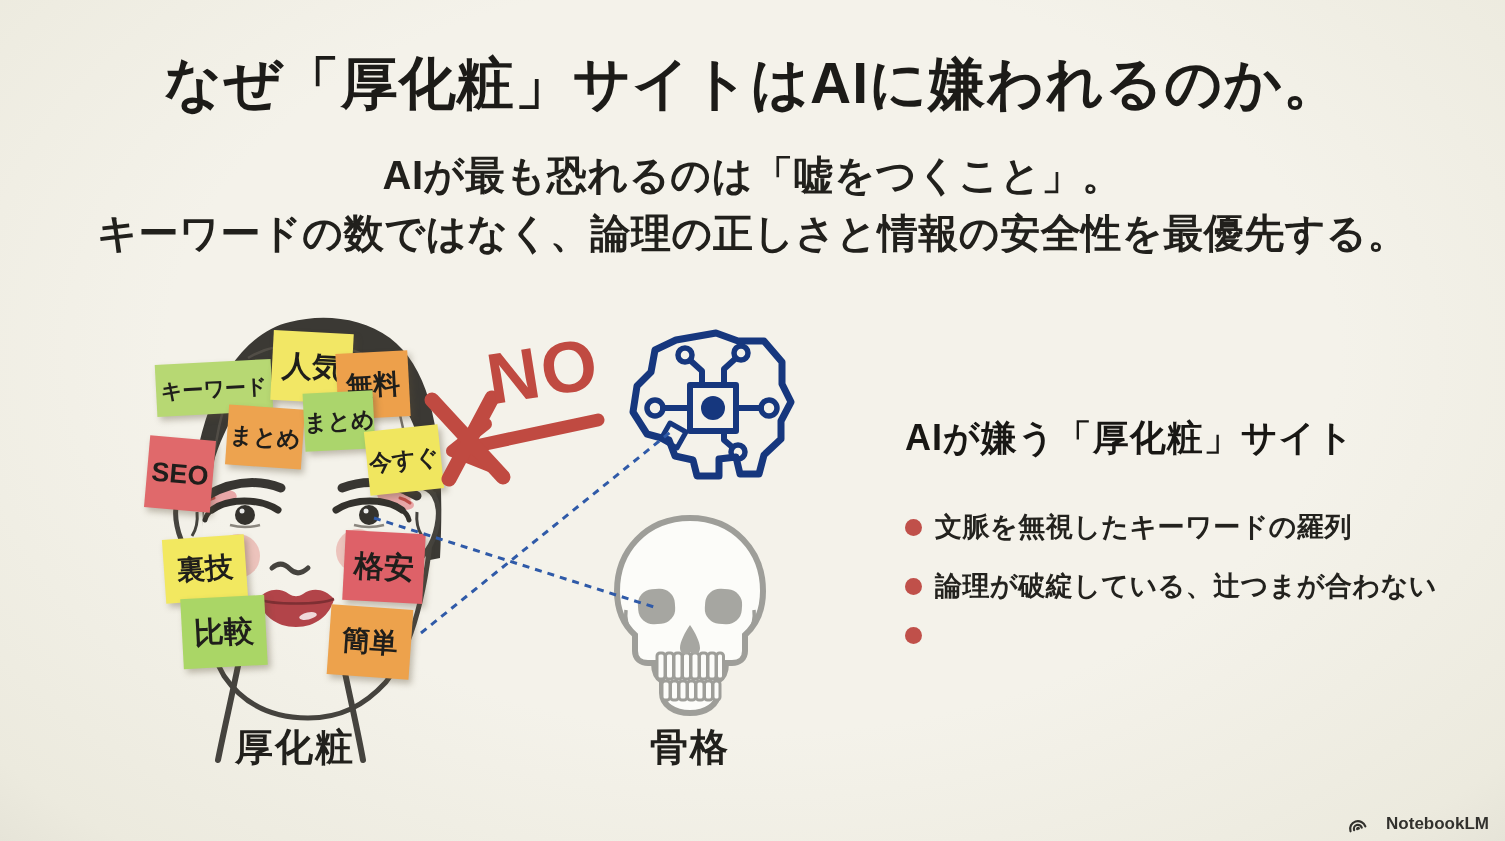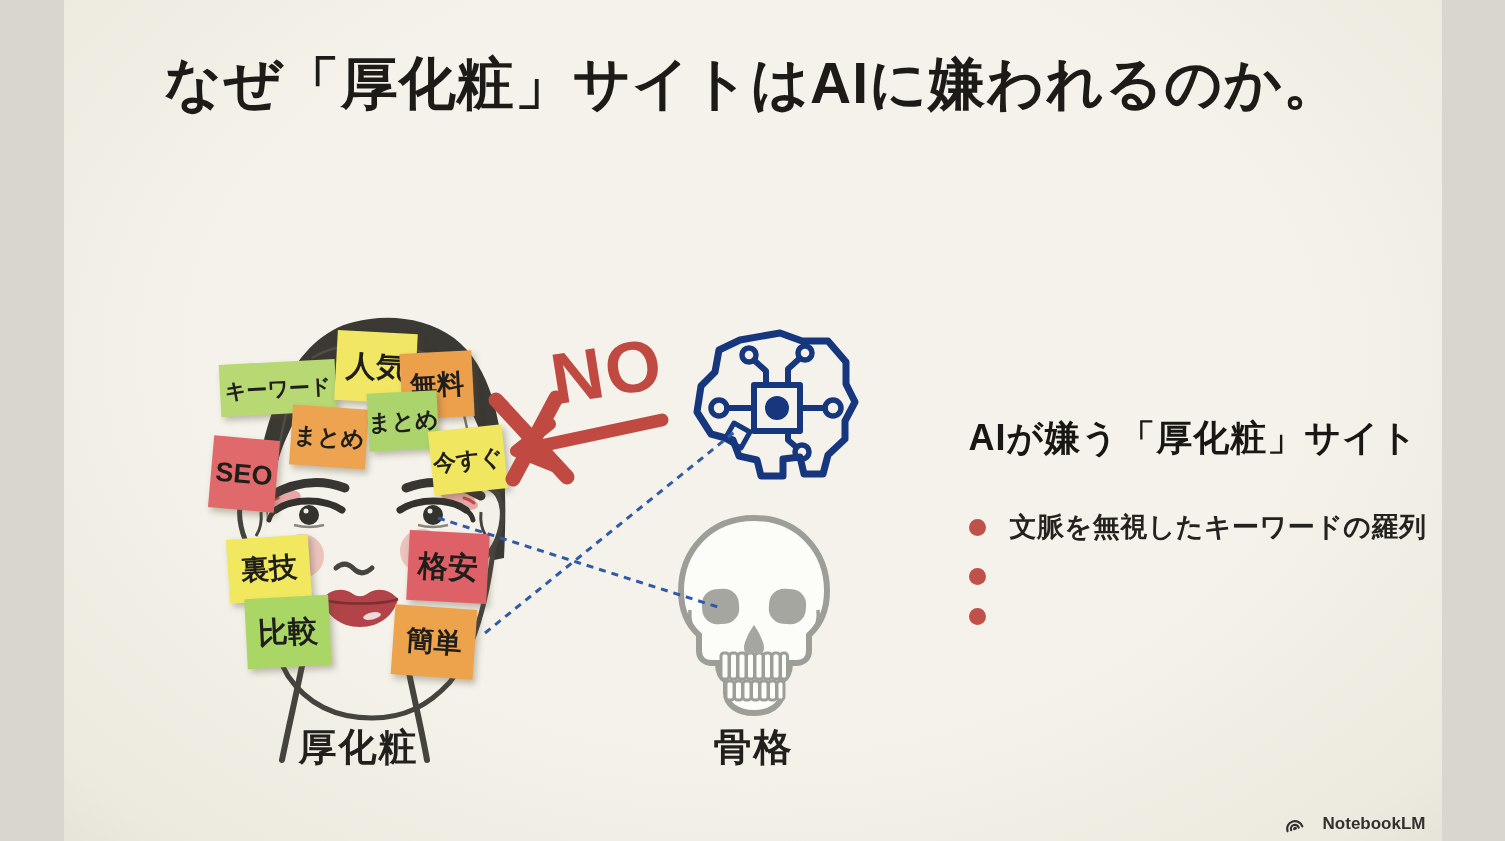--- a/index.html
+++ b/index.html
@@ -2,21 +2,21 @@
 <html><head>
 <meta charset="utf-8">
 <style>
   html,body{margin:0;padding:0;}
   body{
     font-family:"Liberation Sans","DejaVu Sans",sans-serif;
     background:#d8d6cd;
   }
   .slide{
     position:relative;
-    width:1378px;height:841px;
+    width:1505px;height:841px;
     margin:0 auto;
     overflow:hidden;
     background:radial-gradient(ellipse at 50% 42%, #f4f2ea 55%, #eceade 92%, #e6e4d8 100%);
     color:#1e1d1a;
   }
   .title{
     position:absolute;left:0;top:46px;width:100%;
     text-align:center;
     font-size:57px;font-weight:900;letter-spacing:1px;
     color:#1c1b18;
@@ -40,35 +40,37 @@
     position:absolute;text-align:center;
     font-size:38px;font-weight:700;color:#21201c;letter-spacing:2px;
   }
   .no-label{
     position:absolute;left:487px;top:330px;
     font-size:72px;font-weight:900;letter-spacing:2px;
     transform:rotate(-9deg);
   }
   .right-panel{position:absolute;left:905px;top:414px;width:580px;}
   .right-heading{font-size:36px;font-weight:900;color:#181714;letter-spacing:1px;margin:0 0 46px 0;}
-  .bullet-row{display:flex;align-items:center;gap:24px;margin-bottom:23px;}
+  .bullet-row{display:flex;align-items:center;gap:13px;margin-bottom:23px;}
   .bullet-dot{width:17px;height:17px;border-radius:50%;flex:0 0 auto;}
   .bullet-text{font-size:27px;font-weight:600;color:#23221e;letter-spacing:0.5px;}
   .footer{
     position:absolute;right:16px;bottom:7px;
     display:flex;align-items:center;gap:19px;
     font-size:17px;font-weight:700;color:#32312d;
   }
 </style>
 </head>
 <body>
 
 <div class="slide">
 
   <div class="title">なぜ「厚化粧」サイトはAIに嫌われるのか。</div>
+  <div class="subtitle l1">AIが最も恐れるのは「嘘をつくこと」。</div>
+  <div class="subtitle l2">キーワードの数ではなく、論理の正しさと情報の安全性を最優先する。</div>
 
   <svg class="abs" style="left:148px;top:298px;" width="335" height="480" viewBox="0 0 335 480">
 
     <path d="M44,262 C34,150 72,40 142,24 C172,16 212,18 242,40 C284,72 298,142 292,260 L282,262 C284,172 270,122 248,98 C224,74 198,84 170,86 C138,88 120,74 100,98 C74,128 52,182 54,262 Z" fill="#3b3934"></path>
     <path d="M100,60 C130,42 180,40 214,56" fill="none" stroke="#57534b" stroke-width="2.5" opacity="0.8"></path>
     <path d="M78,100 C70,130 62,170 60,210" fill="none" stroke="#57534b" stroke-width="2.5" opacity="0.8"></path>
     <path d="M250,108 C258,140 264,176 266,212" fill="none" stroke="#57534b" stroke-width="2.5" opacity="0.8"></path>
 
     <path d="M32,196 C34,268 44,322 76,378 C98,410 128,420 160,420 C192,420 216,408 238,384 C268,344 282,276 286,196" fill="none" stroke="#45433e" stroke-width="5" stroke-linecap="round"></path>
 
@@ -190,20 +192,21 @@
   <div class="no-label" style="color: rgb(192, 74, 65);">NO</div>
 
   <div class="right-panel">
     <h2 class="right-heading">AIが嫌う「厚化粧」サイト</h2>
     <div class="bullet-row">
       <span class="bullet-dot" style="background: rgb(192, 80, 74);"></span>
       <span class="bullet-text">文脈を無視したキーワードの羅列</span>
     </div>
     <div class="bullet-row">
       <span class="bullet-dot" style="background: rgb(192, 80, 74);"></span>
+      <span class="bullet-text">論理が破綻している、辻つまが合わない</span>
     </div>
     <div class="bullet-row">
       <span class="bullet-dot" style="background: rgb(192, 80, 74);"></span>
     </div>
   </div>
 
   <div class="footer">
     <svg width="20" height="20" viewBox="0 0 20 20">
       <g stroke="#32312d" stroke-width="2.2" fill="none" stroke-linecap="round" transform="rotate(-18 10 12)">
         <path d="M2.2,15 a7.8,7.8 0 0 1 15.6,0"></path>

